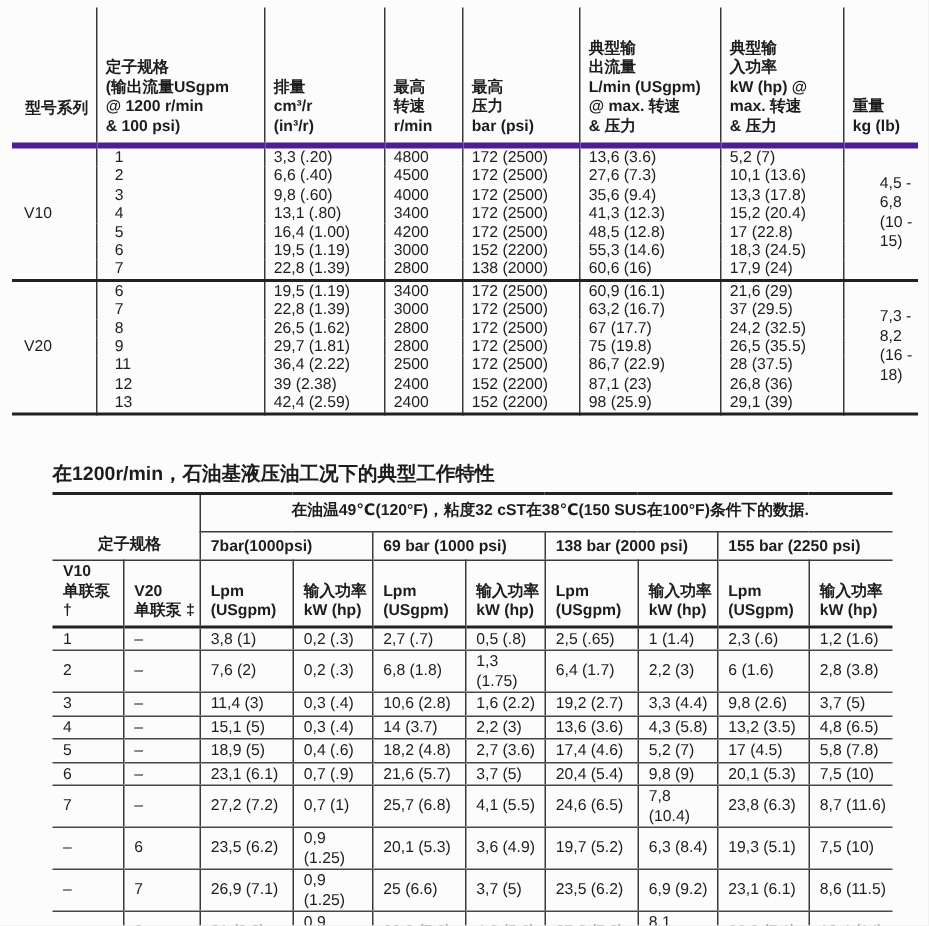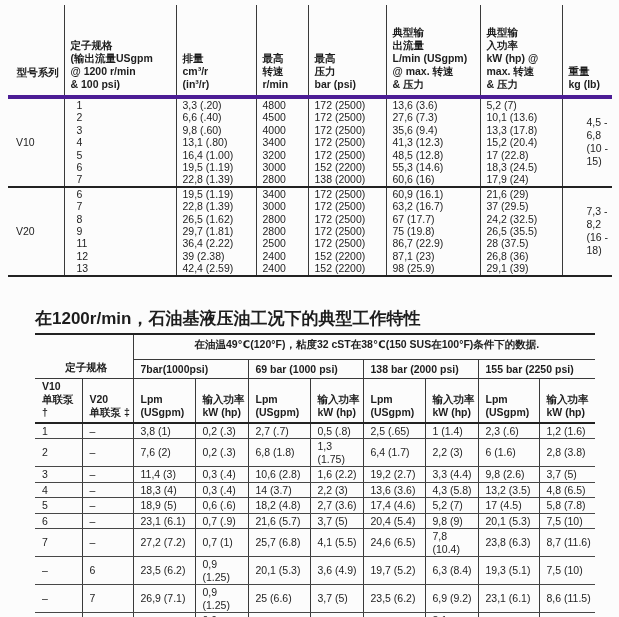--- a/index.html
+++ b/index.html
@@ -20,21 +20,21 @@
   .spec thead th.model-h{padding-bottom:16px;text-align:center;}
   .spec th:first-child,.spec td.model{border-left:none;}
   .spec th:last-child,.spec td.weight{border-right:none;}
   .spec tbody td{line-height:12.4px;vertical-align:middle;}
   .spec tbody{border-bottom:2px solid #222;}
   .spec td.size{padding-left:12px;}
   .spec td.model{padding-left:8px;}
   .spec td.weight{line-height:13px;padding-left:24px;}
 
   
-  .perf-title{margin:30px 0 0 27px;font-weight:bold;font-size:17px;}
+  .perf-title{margin:30px 0 0 27px;font-weight:bold;font-size:13px;}
   .perf{width:560px;margin:3px 0 0 27px;font-size:10.5px;}
   .perf th,.perf td{border-left:1px solid #3a3a3a;padding:1px 2px 1px 7px;}
   .perf .nl{border-left:none;}
   .perf thead tr:first-child>*{border-top:2px solid #222;text-align:center;}
   .perf th.stator{vertical-align:bottom;border-bottom:1px solid #3a3a3a;font-weight:bold;padding-bottom:3px;}
   .perf th.conditions{vertical-align:top;border-bottom:1px solid #3a3a3a;font-weight:bold;height:20px;padding-top:3px;}
   .perf th.pgroup{border-bottom:1px solid #3a3a3a;font-weight:bold;height:16px;}
   .perf tr.subhead th{border-bottom:2px solid #222;font-weight:bold;vertical-align:bottom;
                       line-height:13px;height:33px;padding-bottom:3px;}
   .perf tbody td{border-bottom:1px solid #474747;line-height:12.5px;}
@@ -118,21 +118,21 @@
           <td class="size">4</td>
           <td class="disp">13,1 (.80)</td>
           <td class="speed">3400</td>
           <td class="pressure">172 (2500)</td>
           <td class="flow">41,3 (12.3)</td>
           <td class="power">15,2 (20.4)</td>
         </tr>
         <tr>
           <td class="size">5</td>
           <td class="disp">16,4 (1.00)</td>
-          <td class="speed">3200</td>
+          <td class="speed">4200</td>
           <td class="pressure">172 (2500)</td>
           <td class="flow">48,5 (12.8)</td>
           <td class="power">17 (22.8)</td>
         </tr>
         <tr>
           <td class="size">6</td>
           <td class="disp">19,5 (1.19)</td>
           <td class="speed">3000</td>
           <td class="pressure">152 (2200)</td>
           <td class="flow">55,3 (14.6)</td>
@@ -292,34 +292,34 @@
           <td>10,6 (2.8)</td>
           <td>1,6 (2.2)</td>
           <td>19,2 (2.7)</td>
           <td>3,3 (4.4)</td>
           <td>9,8 (2.6)</td>
           <td>3,7 (5)</td>
         </tr>
         <tr>
           <td class="nl">4</td>
           <td>–</td>
-          <td>18,3 (4)</td>
+          <td>15,1 (5)</td>
           <td>0,3 (.4)</td>
           <td>14 (3.7)</td>
           <td>2,2 (3)</td>
           <td>13,6 (3.6)</td>
           <td>4,3 (5.8)</td>
           <td>13,2 (3.5)</td>
           <td>4,8 (6.5)</td>
         </tr>
         <tr>
           <td class="nl">5</td>
           <td>–</td>
           <td>18,9 (5)</td>
-          <td>0,6 (.6)</td>
+          <td>0,4 (.6)</td>
           <td>18,2 (4.8)</td>
           <td>2,7 (3.6)</td>
           <td>17,4 (4.6)</td>
           <td>5,2 (7)</td>
           <td>17 (4.5)</td>
           <td>5,8 (7.8)</td>
         </tr>
         <tr>
           <td class="nl">6</td>
           <td>–</td>

